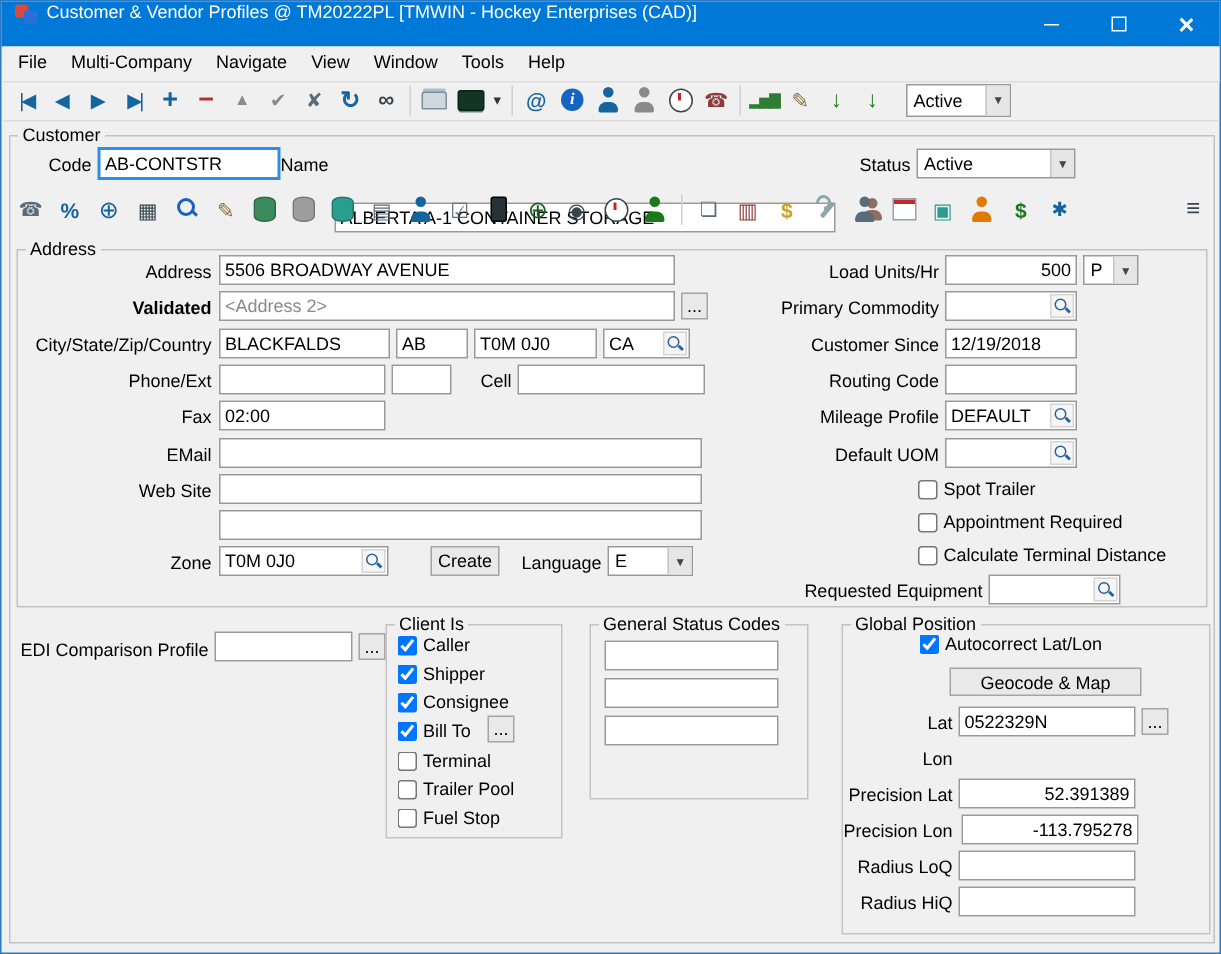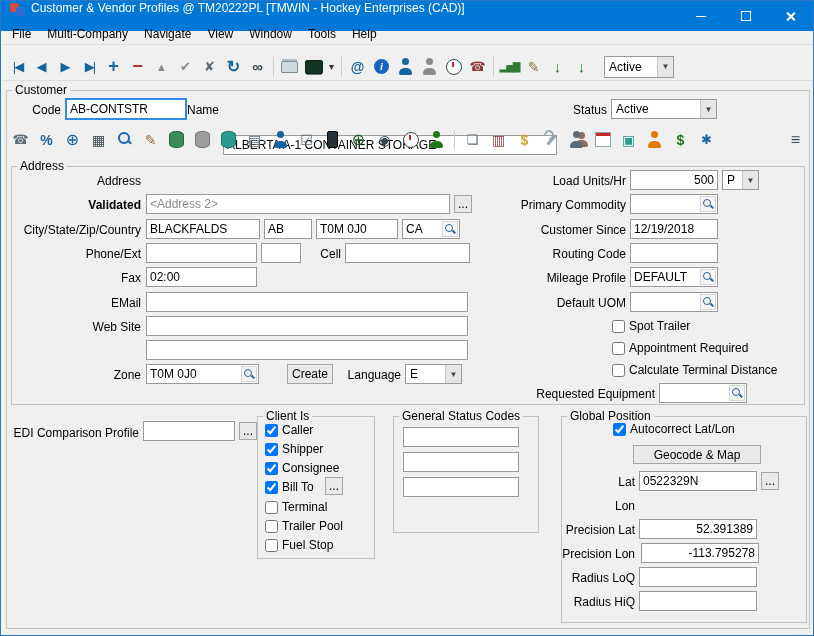--- a/index.html
+++ b/index.html
@@ -16,21 +16,21 @@
   #win-controls{margin-left:auto;display:flex;height:100%}
   .win-btn{width:45px;height:100%;display:flex;align-items:center;justify-content:center}
   .min-glyph{width:10px;height:1px;background:#fff;display:block}
   .max-glyph{width:10px;height:10px;border:1px solid #fff;display:block}
   .close-glyph{position:relative;width:11px;height:11px;display:block}
   .close-glyph::before,.close-glyph::after{content:"";position:absolute;left:5px;top:0;width:1.5px;height:11px;background:#fff}
   .close-glyph::before{transform:rotate(45deg)}
   .close-glyph::after{transform:rotate(-45deg)}
 
   
-  #menubar{position:absolute;left:1px;top:30px;width:811px;height:14px;background:#f0f0f0;display:flex;align-items:flex-end;border-bottom:1px solid #ddd;padding-left:2px}
+  #menubar{position:absolute;left:1px;top:30px;width:811px;height:24px;background:#f0f0f0;display:flex;align-items:flex-start;border-bottom:1px solid #ddd;padding-left:2px}
   .menu-item{padding:3px 8px;white-space:nowrap}
   #toolbar{position:absolute;left:1px;top:52px;width:811px;height:28px;display:flex;align-items:center;padding:0 4px;gap:1px;border-bottom:1px solid #ddd}
   #iconrow2{position:absolute;left:8px;top:126px;width:798px;height:25px;display:flex;align-items:center;gap:3px}
   .tbi{width:23px;height:23px;display:flex;align-items:center;justify-content:center;font-size:13px;flex:0 0 auto}
   .tsep{width:1px;height:20px;background:#cfcfcf;margin:0 3px;flex:0 0 auto}
 
   .c-blue{color:#1464a0}.c-red{color:#b03030}.c-gray{color:#8a8a8a}.c-slate{color:#5a6b7a}
   .c-green{color:#1a7a1a}.c-gold{color:#8a6d3b}.c-dark{color:#37474f}.c-maroon{color:#8d3b3b}
   .c-teal{color:#2a9d8f}.c-orange{color:#e07b00}
 
@@ -229,20 +229,21 @@
     <span class="tbi c-green g-cash"></span>
     <span class="tbi c-blue g-serv"></span>
     <span class="tbi c-dark g-log" style="margin-left:auto"></span>
   </div>
 
   <fieldset class="grp" style="left:10px;top:158px;width:794px;height:246px">
     <legend>Address</legend>
   </fieldset>
 
   <label class="lbl" style="left:16px;top:171px;width:124px">Address</label>
+  <input class="txt" style="left: 145px; top: 169px; width: 304px;" value="5506 BROADWAY AVENUE">
 
   <label class="lbl bold" style="left:16px;top:195px;width:124px">Validated</label>
   <input class="txt" style="left: 145px; top: 193px; width: 304px;" placeholder="&lt;Address 2&gt;">
   <button class="btn" style="left:453px;top:194px;width:18px;height:18px">...</button>
 
   <label class="lbl" style="left:16px;top:220px;width:124px">City/State/Zip/Country</label>
   <input class="txt" style="left: 145px; top: 218px; width: 114px;" value="BLACKFALDS">
   <input class="txt" style="left: 263px; top: 218px; width: 48px;" value="AB">
   <input class="txt" style="left: 315px; top: 218px; width: 82px;" value="T0M 0J0">
   <div class="wrap" style="left:401px;top:218px;width:58px">

